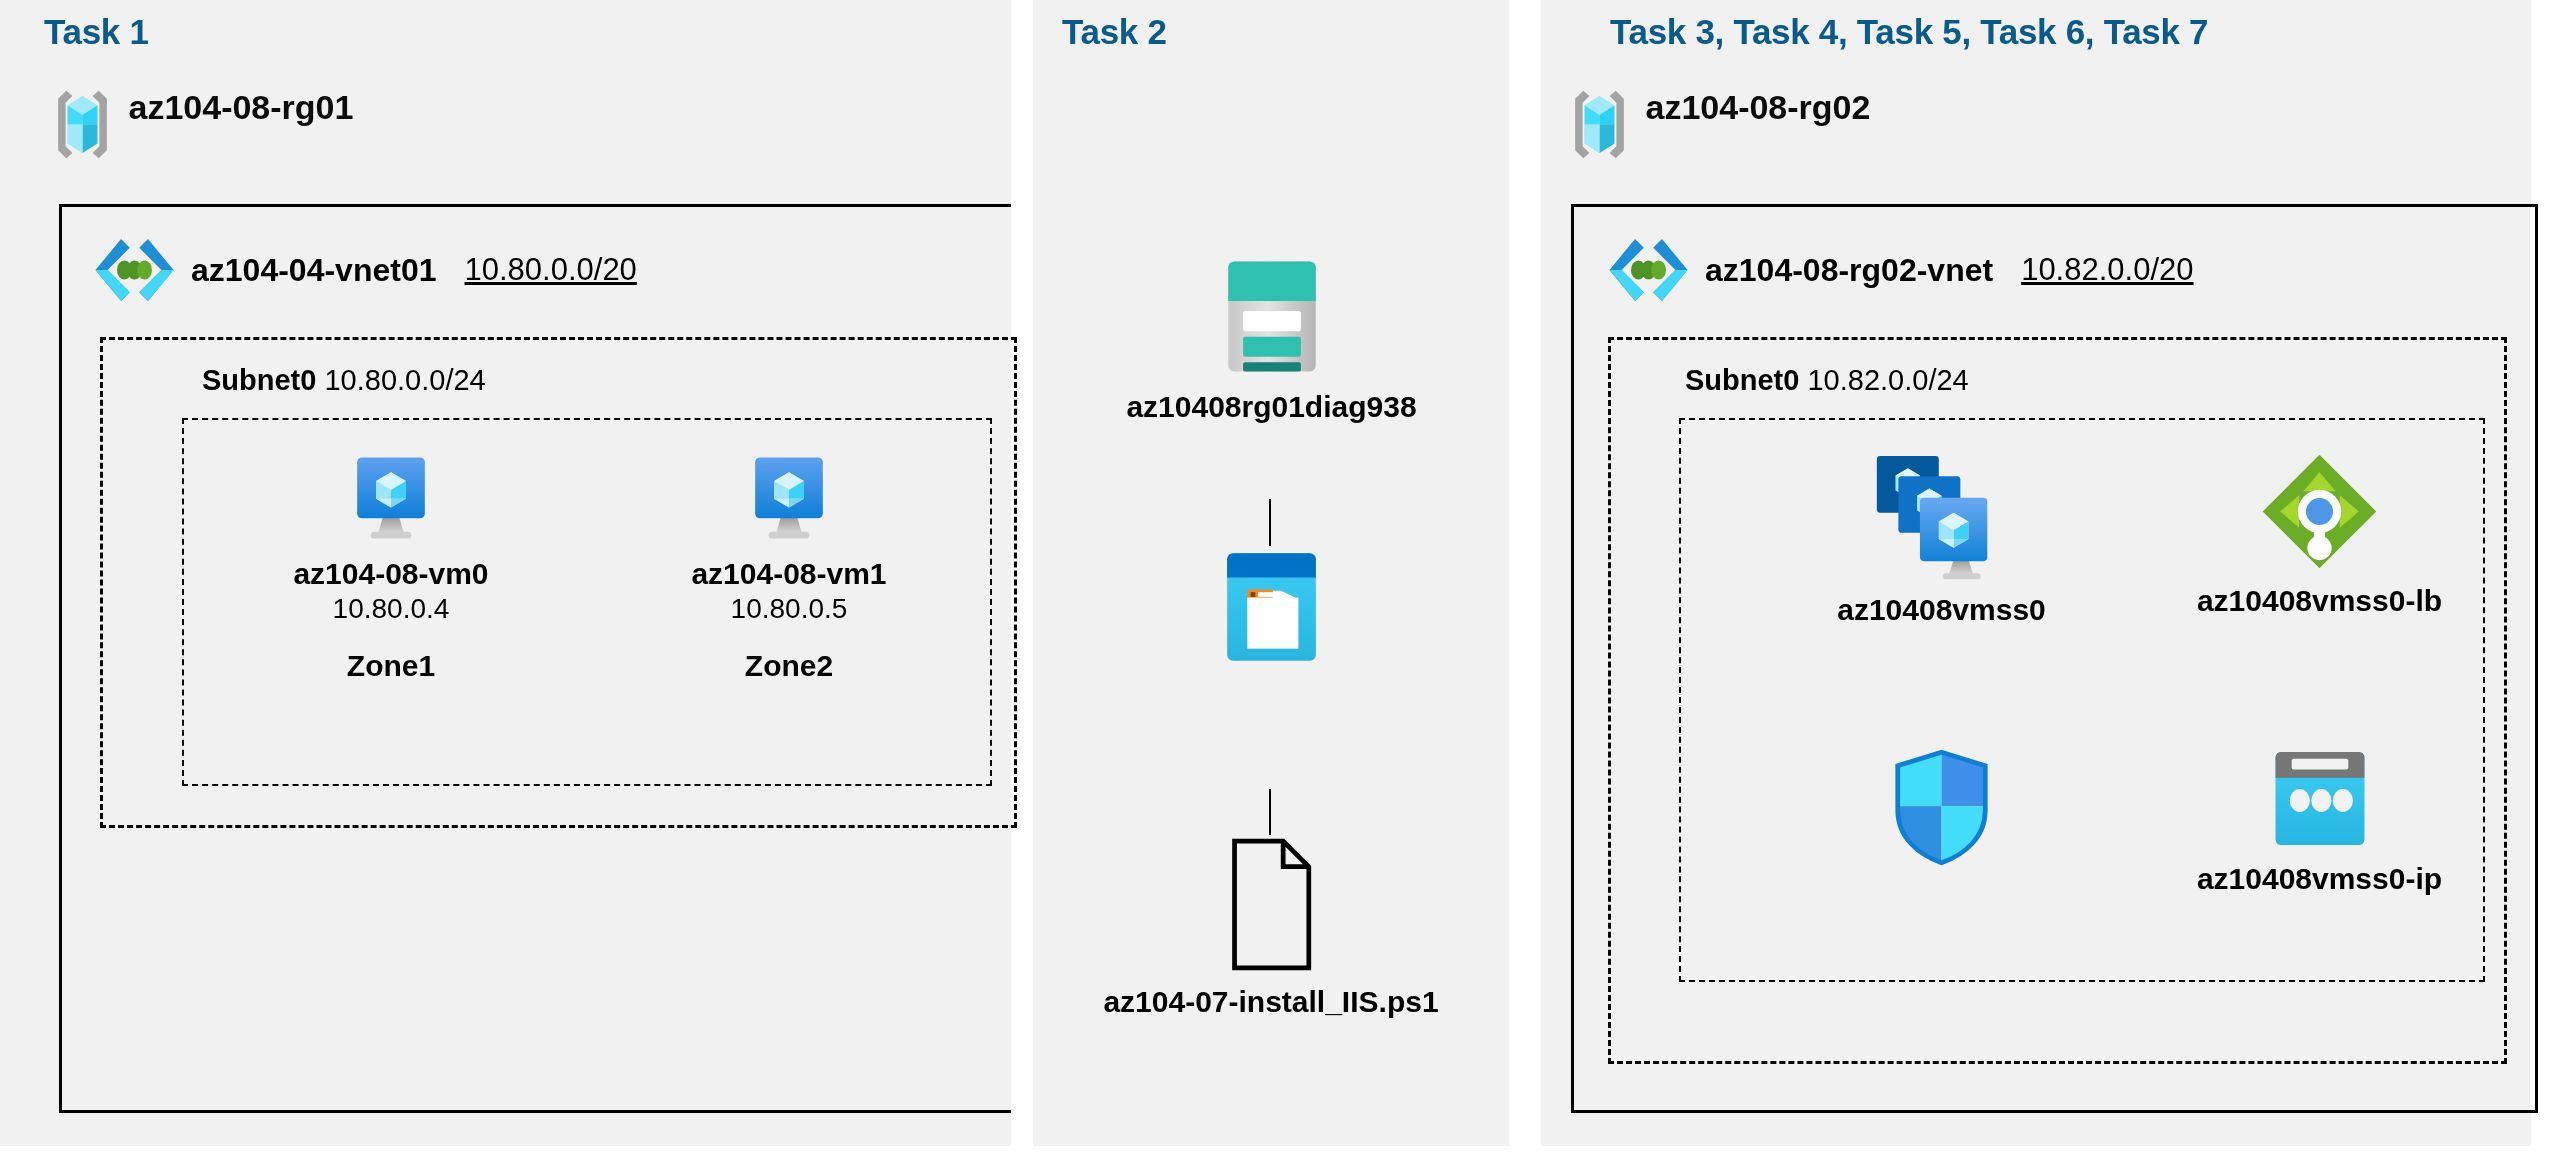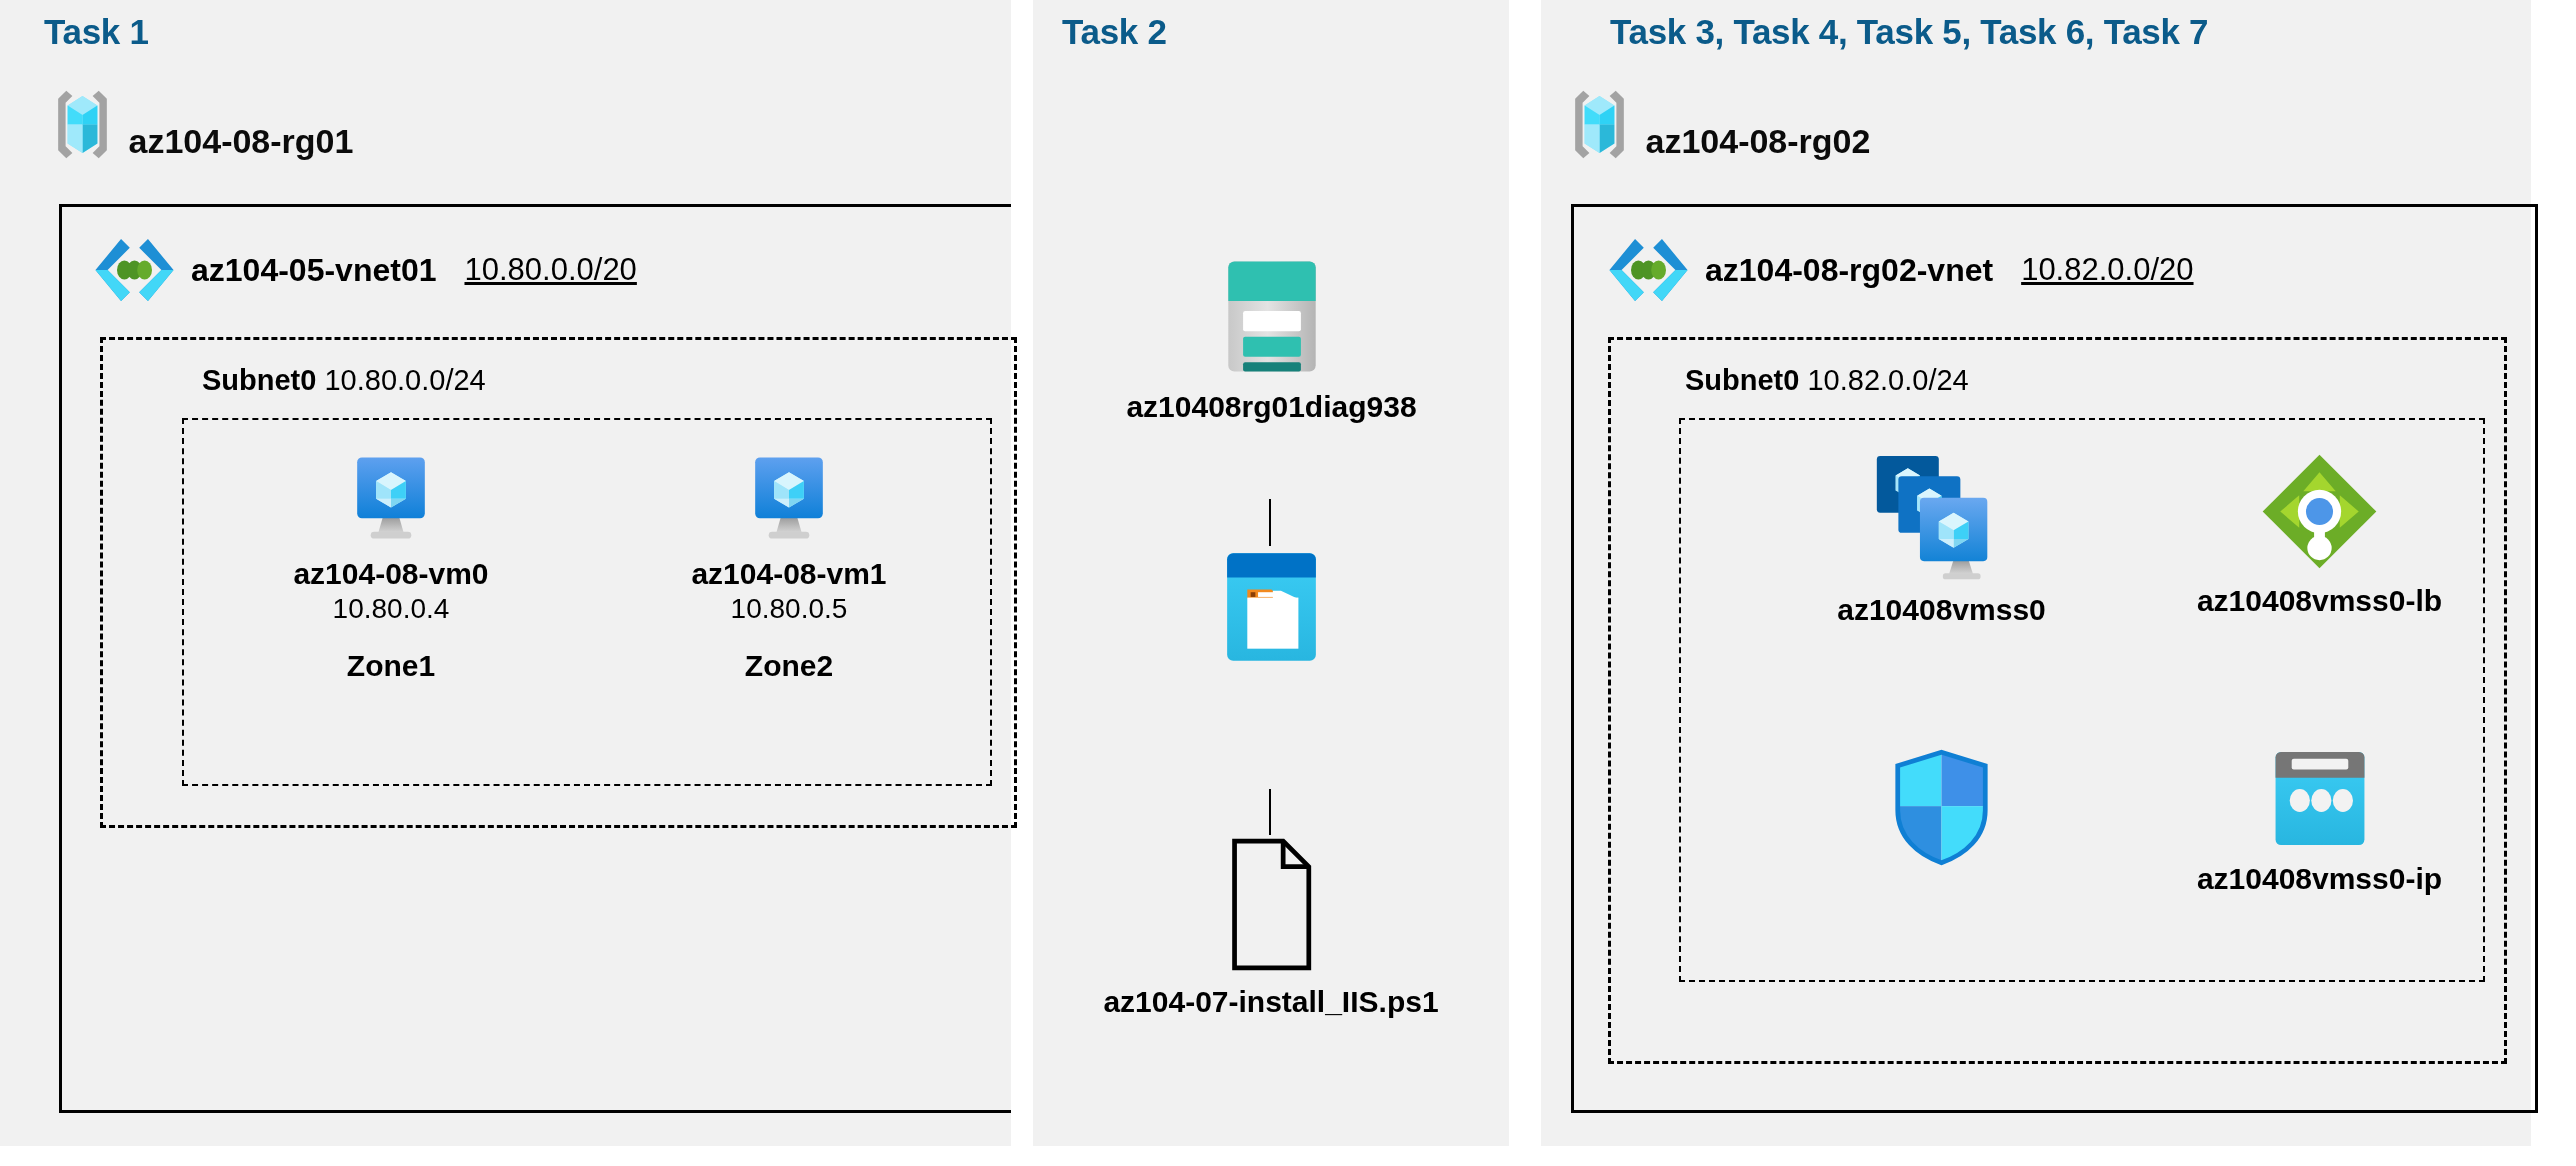--- a/index.html
+++ b/index.html
@@ -19,21 +19,21 @@
   
   .task-title{
     position:absolute;color:#0b5b8a;font-weight:bold;
     font-size:35px;letter-spacing:-0.3px;white-space:nowrap;
   }
   #task1-title{left:44px;  top:12px;}
   #task2-title{left:1062px;top:12px;}
   #task3-title{left:1610px;top:12px;}
 
   
-  .rg-row{position:absolute;display:flex;align-items:flex-end;gap:17.5px;}
+  .rg-row{position:absolute;display:flex;align-items:flex-start;gap:17.5px;}
   #rg01-row{left:54px;  top:88px;}
   #rg02-row{left:1571px;top:88px;}
   .rg-label{font-size:34px;font-weight:bold;color:#0b0b0b;white-space:nowrap;}
 
   
   .vnet-box{position:absolute;border:3.4px solid #000;background:transparent;}
   #vnet01-box{left:59px;  top:204px; width:1451px; height:903px;}
   #vnet02-box{left:1571px;top:204px; width:961px; height:903px;}
 
   
@@ -132,21 +132,21 @@
     <svg width="81" height="70" viewBox="0 0 120 104">
       <path d="M40 6 L53 19 L20 52 L53 85 L40 98 L2 52 Z" fill="#1e8fd5"></path>
       <path d="M20 52 L53 85 L40 98 L2 52 Z" fill="#42d7f7"></path>
       <path d="M80 6 L67 19 L100 52 L67 85 L80 98 L118 52 Z" fill="#1e8fd5"></path>
       <path d="M100 52 L67 85 L80 98 L118 52 Z" fill="#42d7f7"></path>
       <ellipse cx="45" cy="52" rx="11" ry="14" fill="#4e9425"></ellipse>
       <ellipse cx="60" cy="52" rx="11" ry="14" fill="#4e9425"></ellipse>
       <ellipse cx="75" cy="52" rx="11" ry="14" fill="#65ab2b"></ellipse>
     </svg>
   </span>
-  <span class="vnet-name">az104-05-vnet01</span>
+  <span class="vnet-name">az104-04-vnet01</span>
   <span class="cidr">10.80.0.0/20</span>
 </div>
 
 <div class="vnet-row" id="vnet02-row">
   <span>
     <svg width="81" height="70" viewBox="0 0 120 104">
       <path d="M40 6 L53 19 L20 52 L53 85 L40 98 L2 52 Z" fill="#1e8fd5"></path>
       <path d="M20 52 L53 85 L40 98 L2 52 Z" fill="#42d7f7"></path>
       <path d="M80 6 L67 19 L100 52 L67 85 L80 98 L118 52 Z" fill="#1e8fd5"></path>
       <path d="M100 52 L67 85 L80 98 L118 52 Z" fill="#42d7f7"></path>

